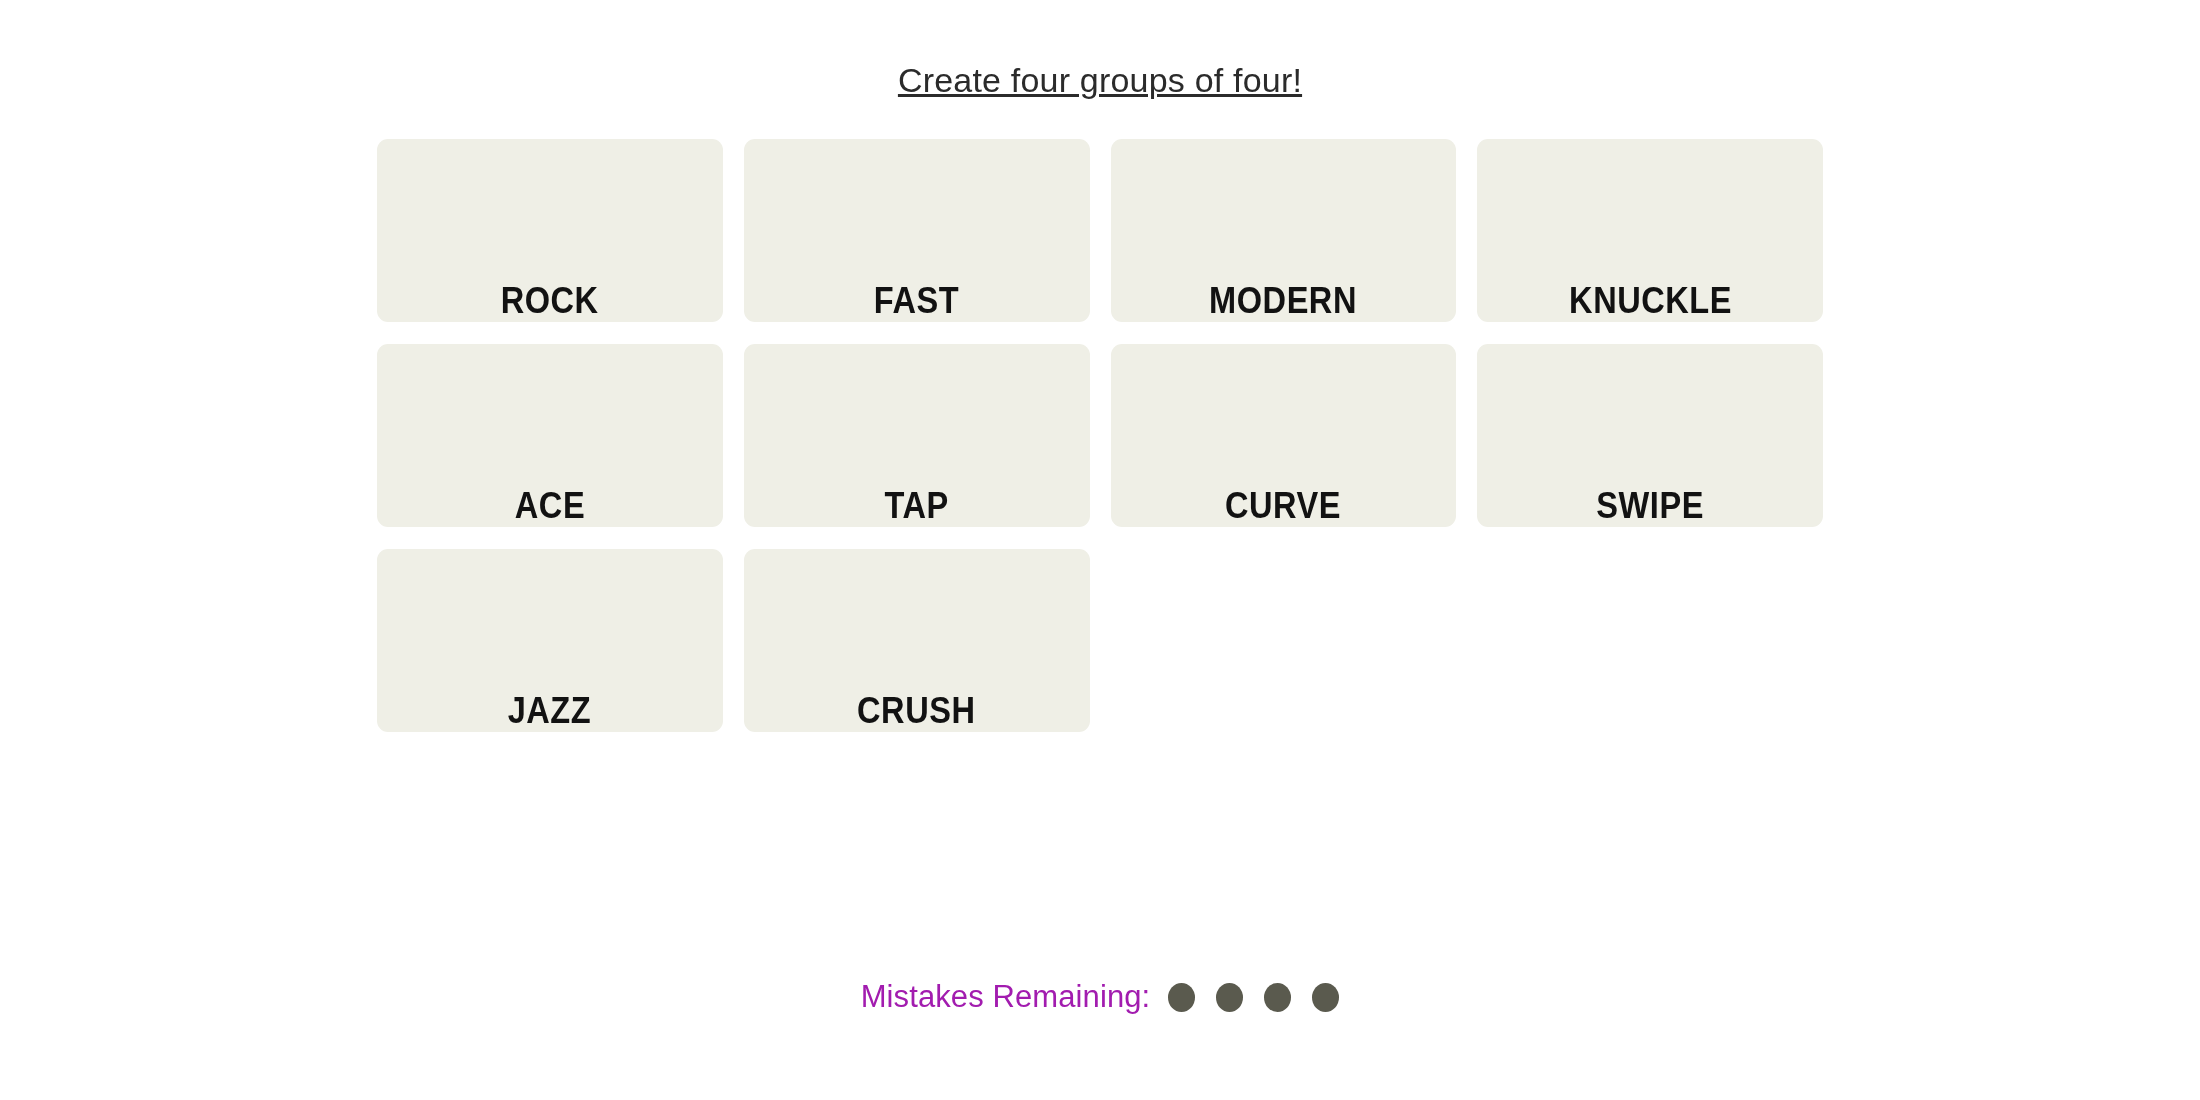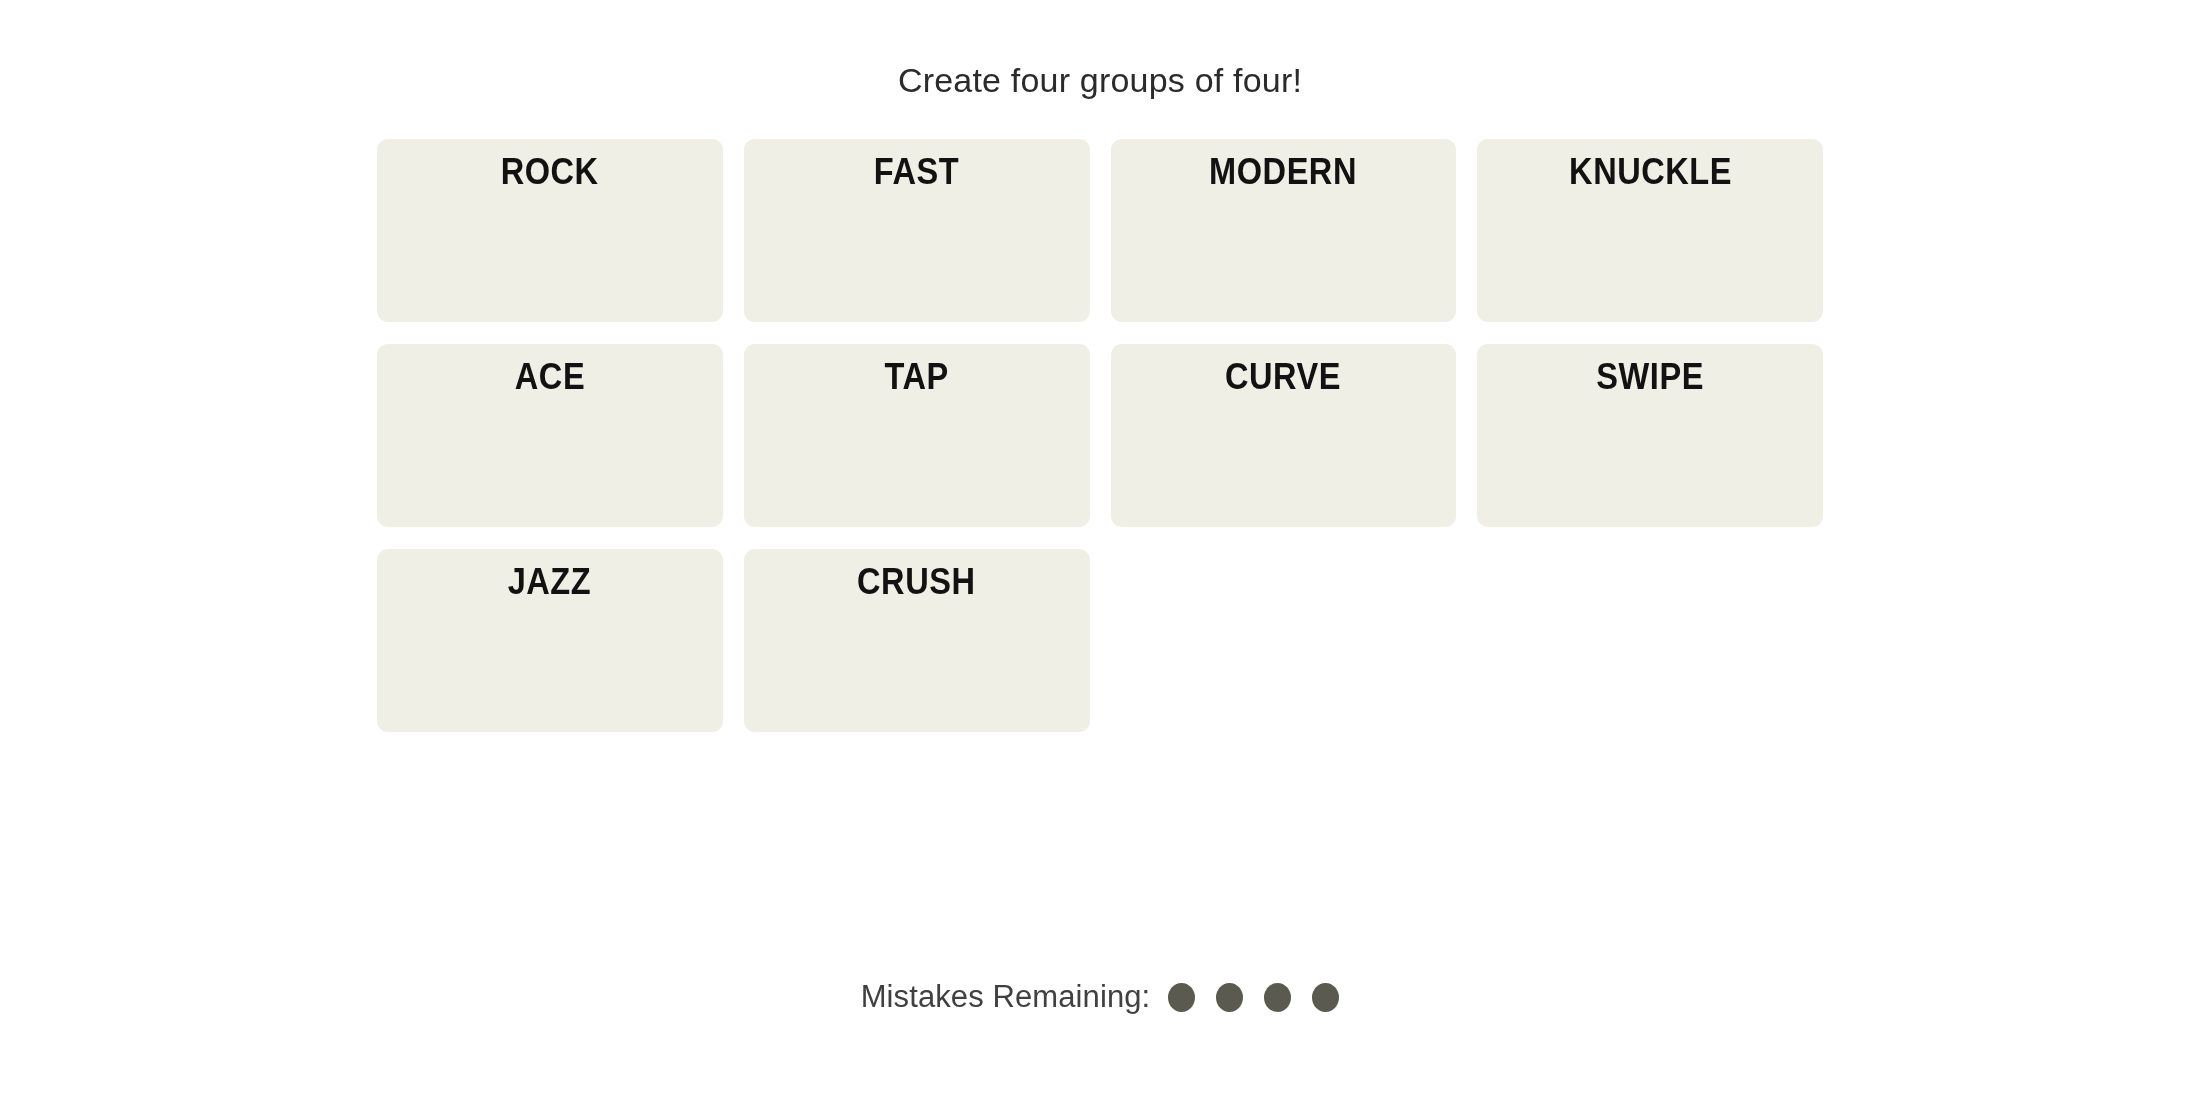--- a/index.html
+++ b/index.html
@@ -26,42 +26,43 @@
 
   .game-title {
     margin-top: 62px;
     font-size: 34px;
     font-weight: 400;
     color: #2b2b2b;
     letter-spacing: 0.2px;
     line-height: 1.1;
     text-align: center;
     font-family: "Liberation Sans", sans-serif;
+    text-decoration: underline;
   }
 
   .word-grid {
     margin-top: 40px;
     width: 1446px;
     display: grid;
     grid-template-columns: repeat(4, 1fr);
     grid-template-rows: repeat(4, 183px);
     column-gap: 21px;
     row-gap: 22px;
   }
 
   .word-tile {
     background: #EFEFE6;
     border-radius: 11px;
     display: flex;
-    align-items: flex-start;
+    align-items: flex-end;
     justify-content: center;
     cursor: pointer;
     user-select: none;
     border: none;
-    padding: 12px;
+    padding: 0;
   }
 
   .word-tile-label {
     font-family: "Liberation Sans", sans-serif;
     font-weight: 700;
     font-size: 37px;
     color: #121212;
     letter-spacing: 0.6px;
     transform: scaleX(0.88);
     transform-origin: center;
@@ -74,21 +75,21 @@
     display: flex;
     align-items: center;
     justify-content: center;
     gap: 18px;
   }
 
   .mistakes-label {
     font-family: "Liberation Sans", sans-serif;
     font-size: 31px;
     font-weight: 400;
-    color: #404040;
+    color: #a21caf;
     letter-spacing: 0.1px;
     white-space: nowrap;
   }
 
   .mistakes-dots {
     display: flex;
     align-items: center;
     gap: 21px;
   }
 

